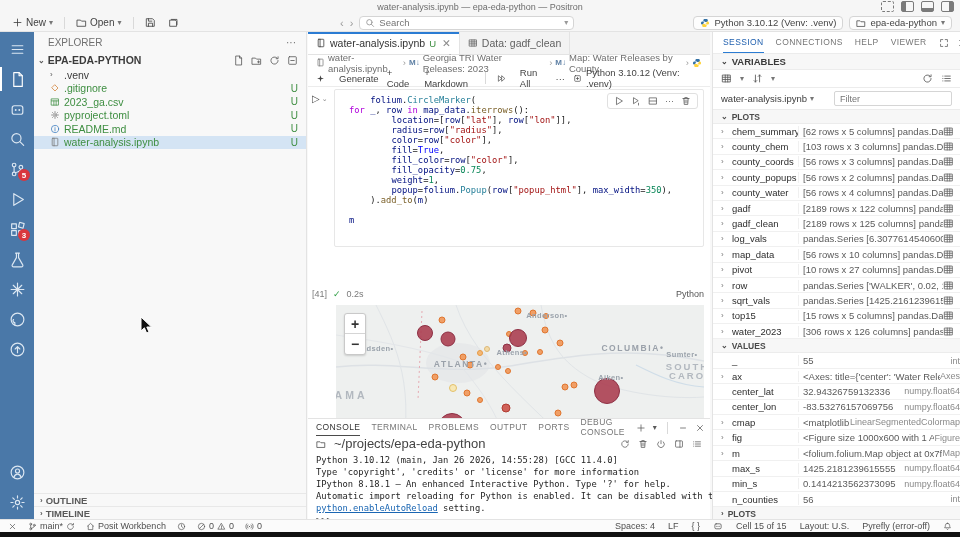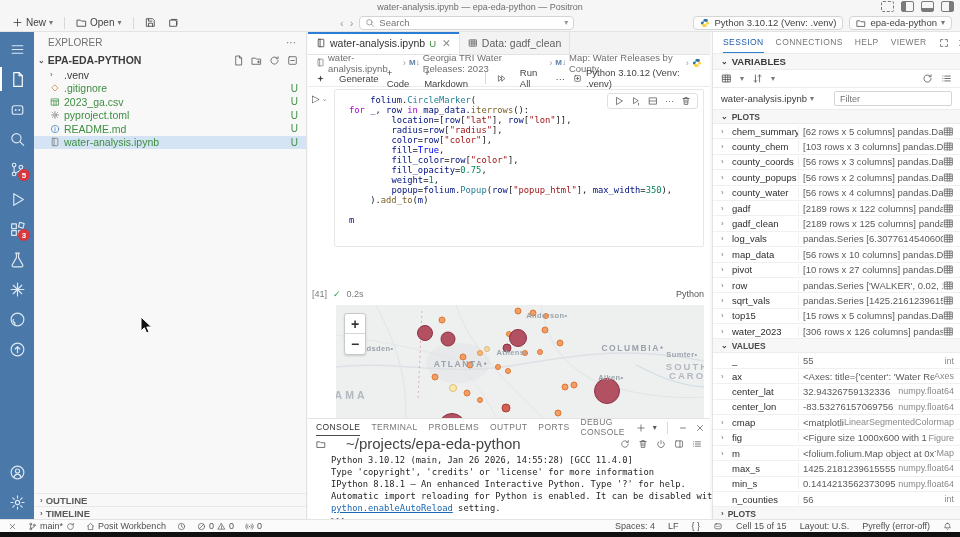--- a/index.html
+++ b/index.html
@@ -83,44 +83,44 @@
   .zoomctl{position:absolute;left:8px;top:8px;width:22px;background:#fff;border:1px solid #c9c9c9;border-radius:3px;box-shadow:0 1px 2px rgba(0,0,0,.15);z-index:5}
   .zoomctl div{height:20px;display:flex;align-items:center;justify-content:center;font-size:14px;font-weight:bold;color:#333}
   .zoomctl .zin{border-bottom:1px solid #d5d5d5}
 
   
   .panel{position:absolute;top:418px;left:308px;width:402px;bottom:18px;background:#fff;border-top:1px solid #e3e3e3}
   .panel-tabs{height:17px;display:flex;align-items:center;padding:0 8px;gap:11px;font-size:8.5px;letter-spacing:.4px;color:#757575}
   .ptab{height:100%;display:flex;align-items:center;border-bottom:1px solid transparent}
   .ptab.active{color:#333;border-bottom-color:#4b4b4b}
   .ptab-right{margin-left:auto;display:flex;align-items:center;gap:7px;color:#5a5a5a}
-  .cwdrow{height:15px;display:flex;align-items:center;gap:20px;padding:0 8px;font-size:15px;color:#444}
+  .cwdrow{height:15px;display:flex;align-items:center;gap:8px;padding:0 8px;font-size:13px;color:#444}
   .cwd-icons{margin-left:auto;display:flex;gap:8px;align-items:center;color:#5a5a5a}
-  .console-out{padding:3px 8px 0 23px}
+  .console-out{padding:3px 8px 0 8px}
   .cline{font-family:"DejaVu Sans Mono",monospace;font-size:8.8px;line-height:12px;color:#1f1f1f;white-space:pre}
   .cline a{color:#1a66b3;text-decoration:underline}
 
   
   .rightpanel{position:absolute;top:32px;left:712px;right:0;bottom:18px;background:#fff;border-left:1px solid #e3e3e3}
   .rp-tabs{height:22px;display:flex;align-items:center;gap:12px;padding:0 10px;font-size:8.5px;letter-spacing:.4px;color:#757575;border-bottom:1px solid #ececec}
   .rptab{height:100%;display:flex;align-items:center;border-bottom:1px solid transparent}
   .rptab.active{color:#1f5fae;border-bottom-color:#2b7cd3}
   .rp-tabs .icons{margin-left:auto;display:flex;gap:8px;color:#5a5a5a}
   .varhdr{height:16px;display:flex;align-items:center;gap:4px;padding:0 8px;font-size:9.5px;font-weight:bold;color:#3b3b3b;background:#f7f7f7;border-bottom:1px solid #ececec}
   .vartools{height:18px;display:flex;align-items:center;gap:8px;padding:0 8px;color:#555;border-bottom:1px solid #ececec}
   .varsel{height:22px;display:flex;align-items:center;padding:0 8px;gap:6px;border-bottom:1px solid #ececec}
   .sessname{font-size:9.5px;color:#3b3b3b;display:flex;gap:3px;align-items:center}
   .filterbox{margin-left:auto;width:118px;height:15px;border:1px solid #d5d5d5;border-radius:2px;display:flex;align-items:center;padding:0 5px}
   .filterbox input{border:none;outline:none;width:100%;font-size:9px;color:#555;font-family:"Liberation Sans",sans-serif}
   .grouphdr{height:14px;display:flex;align-items:center;gap:4px;padding:0 8px;font-size:8.5px;font-weight:bold;color:#4a4a4a;background:#f7f7f7;border-bottom:1px solid #ececec}
   .vrow{height:15.4px;display:flex;align-items:center;border-bottom:1px solid #f0f0f0;font-size:9.5px}
   .vrow .namecol{width:86px;display:flex;align-items:center;gap:3px;padding-left:8px;color:#2d2d2d;border-right:1px solid #f0f0f0;overflow:hidden;white-space:nowrap;flex:none}
   .vrow .chev{width:8px;color:#777;font-size:8px;flex:none}
   .vrow .valcol{flex:1;padding:0 4px;color:#5a5a5a;overflow:hidden;white-space:nowrap}
-  .vrow .typecol{padding-right:6px;color:#8a8a8a;font-size:9px;white-space:nowrap}
+  .vrow .typecol{color:#8a8a8a;font-size:9px;white-space:nowrap}
   .vrow .tblico{padding-right:6px;color:#666}
 
   
   .statusbar{position:absolute;left:0;right:0;bottom:5px;height:13px;background:#fbfbfb;border-top:1px solid #e3e3e3;display:flex;align-items:center;font-size:9px;color:#4f4f4f;padding:0 8px}
   .st-item{display:flex;align-items:center;gap:3px;margin-right:11px}
   .st-right{margin-left:auto;display:flex;align-items:center}
   .st-right .st-item{margin-right:0;margin-left:13px}
   .blackstrip{position:absolute;left:0;right:0;bottom:0;height:5px;background:#111}
 
   .cursor{position:absolute;left:140px;top:316px;z-index:50;pointer-events:none}

